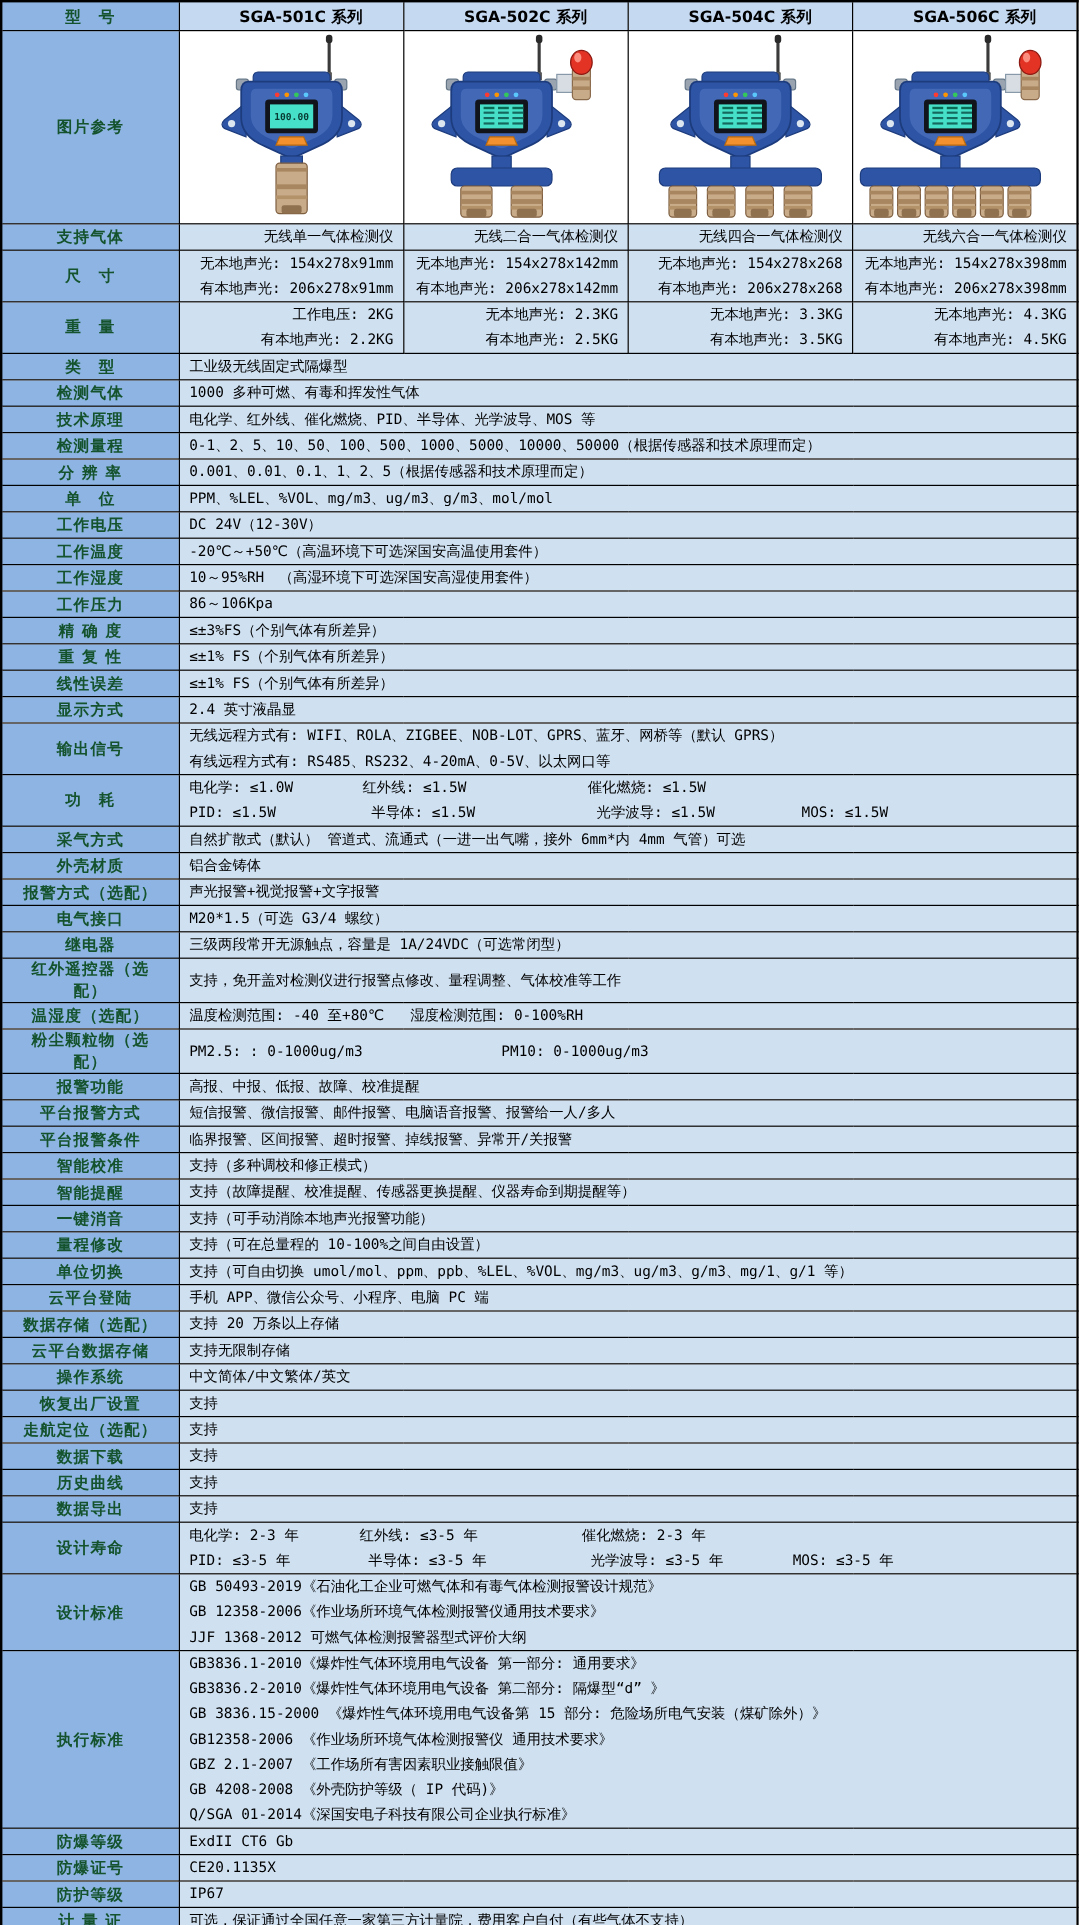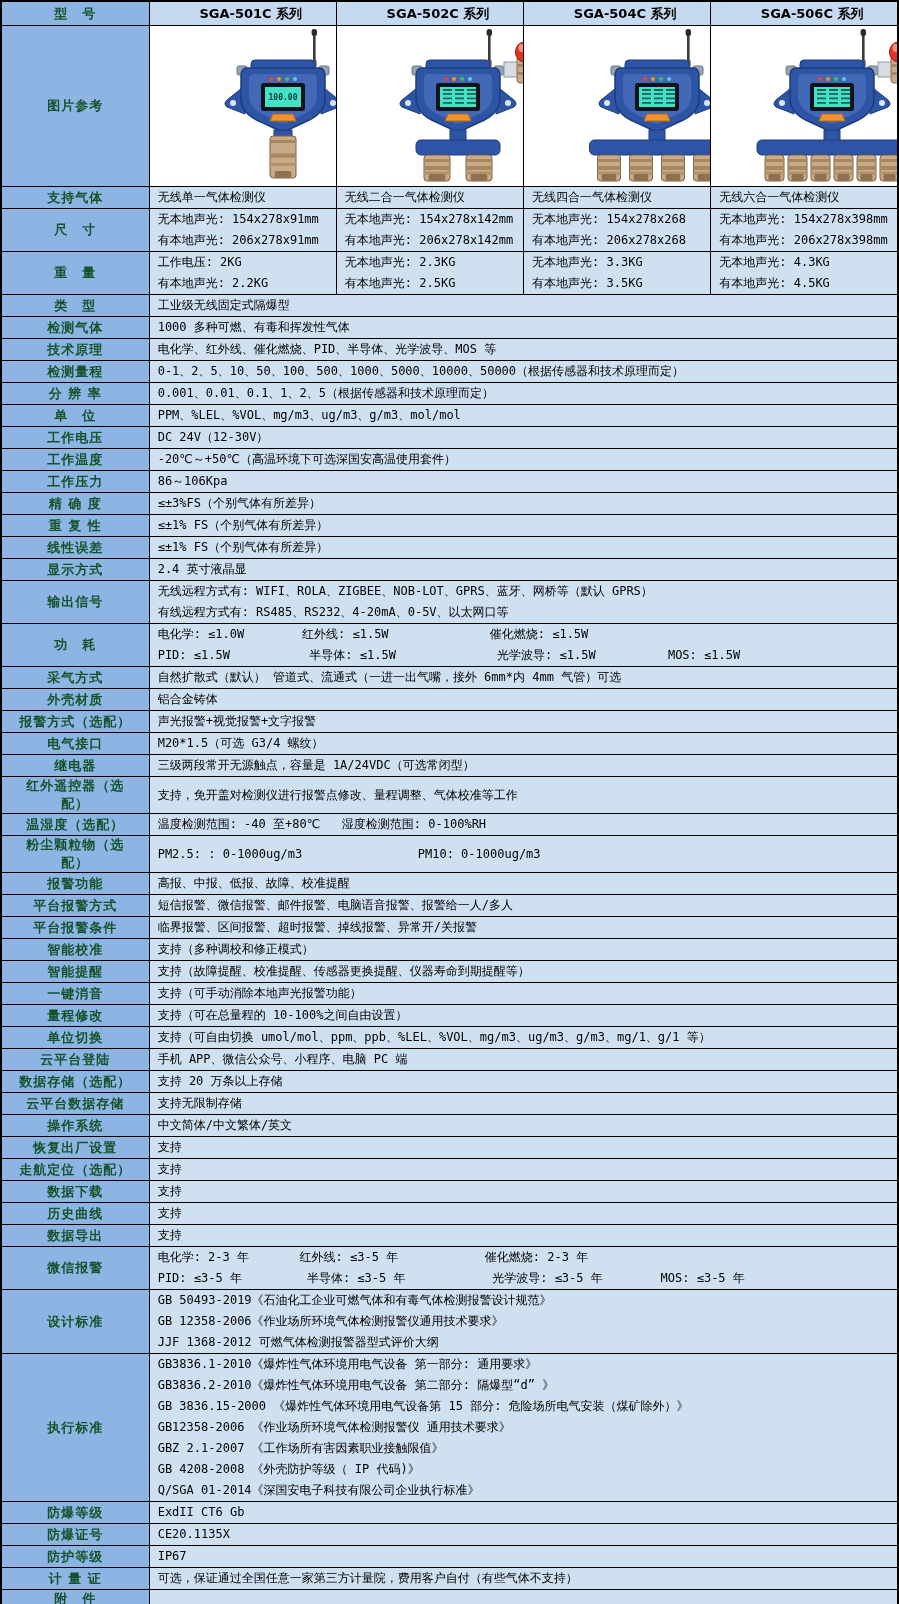--- a/index.html
+++ b/index.html
@@ -20,23 +20,23 @@
     font-weight:bold;font-size:13px;text-align:center;
     padding:0 12px;color:#14532d;letter-spacing:1px;
   }
   th.model{background:var(--model-bg);font-weight:bold;font-size:13px;height:23px;text-align:center;padding-left:16px;}
   td.val{
     background:var(--cell-bg);font-size:12px;color:#000;
     padding:0 8px;
     font-family:"DejaVu Sans Mono","DejaVu Sans",sans-serif;
   }
   td.val .line{height:21px;line-height:21px;white-space:pre;overflow:hidden;text-align:left;}
-  td.val.center .line{text-align:left;}
+  td.val.center .line{text-align:right;}
   td.img{background:var(--img-bg);text-align:center;height:160px;}
-  .detwrap{display:inline-block;line-height:0;margin-left:40px;}
+  .detwrap{display:inline-block;line-height:0;}
 </style>
 </head>
 <body>
 
 <table class="spec">
   <colgroup>
     <col class="c-label">
       <col class="c-model">
       <col class="c-model">
       <col class="c-model">
@@ -353,20 +353,26 @@
           <div class="line">DC 24V（12-30V）</div>
         </td>
       </tr>
       <tr>
         <td class="label">工作温度</td>
         <td class="val" colspan="4">
           <div class="line">-20℃～+50℃（高温环境下可选深国安高温使用套件）</div>
         </td>
       </tr>
       <tr>
+        <td class="label">工作湿度</td>
+        <td class="val" colspan="4">
+          <div class="line">10～95%RH　（高湿环境下可选深国安高湿使用套件）</div>
+        </td>
+      </tr>
+      <tr>
         <td class="label">工作压力</td>
         <td class="val" colspan="4">
           <div class="line">86～106Kpa</div>
         </td>
       </tr>
       <tr>
         <td class="label">精 确 度</td>
         <td class="val" colspan="4">
           <div class="line">≤±3%FS（个别气体有所差异）</div>
         </td>
@@ -547,21 +553,21 @@
           <div class="line">支持</div>
         </td>
       </tr>
       <tr>
         <td class="label">数据导出</td>
         <td class="val" colspan="4">
           <div class="line">支持</div>
         </td>
       </tr>
       <tr>
-        <td class="label">微信报警</td>
+        <td class="label">设计寿命</td>
         <td class="val" colspan="4">
           <div class="line">电化学: 2-3 年       红外线: ≤3-5 年            催化燃烧: 2-3 年</div>
           <div class="line">PID: ≤3-5 年         半导体: ≤3-5 年            光学波导: ≤3-5 年        MOS: ≤3-5 年</div>
         </td>
       </tr>
       <tr>
         <td class="label">设计标准</td>
         <td class="val" colspan="4">
           <div class="line">GB 50493-2019《石油化工企业可燃气体和有毒气体检测报警设计规范》</div>
           <div class="line">GB 12358-2006《作业场所环境气体检测报警仪通用技术要求》</div>

